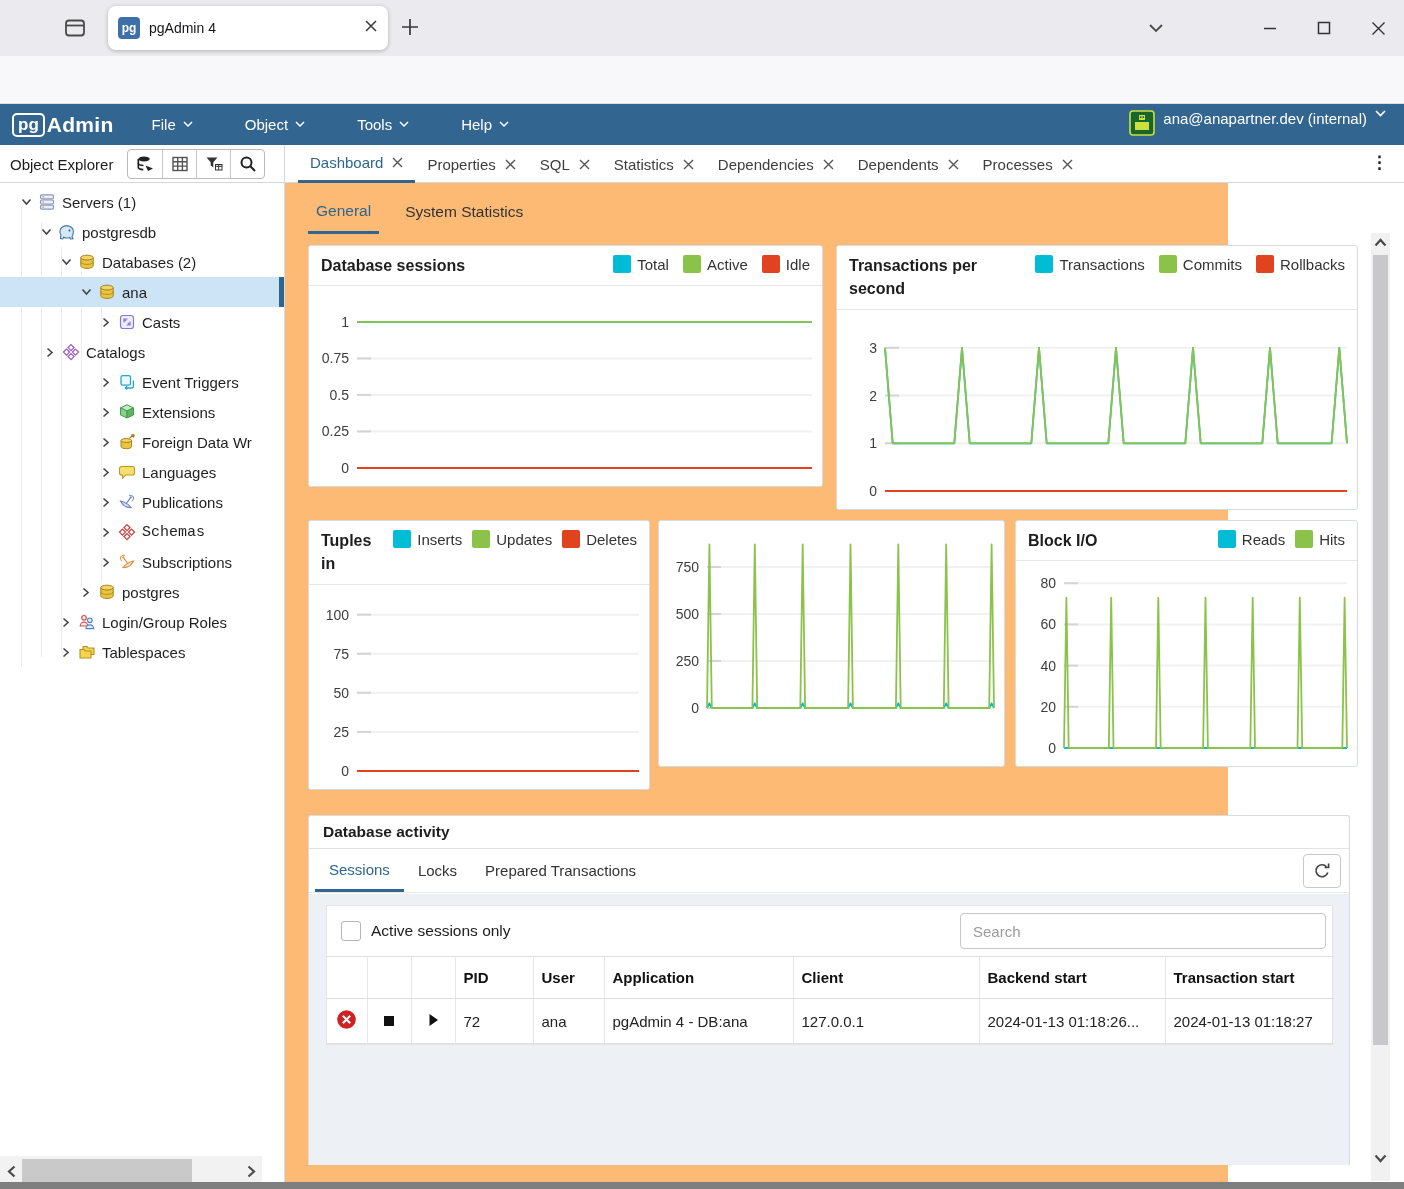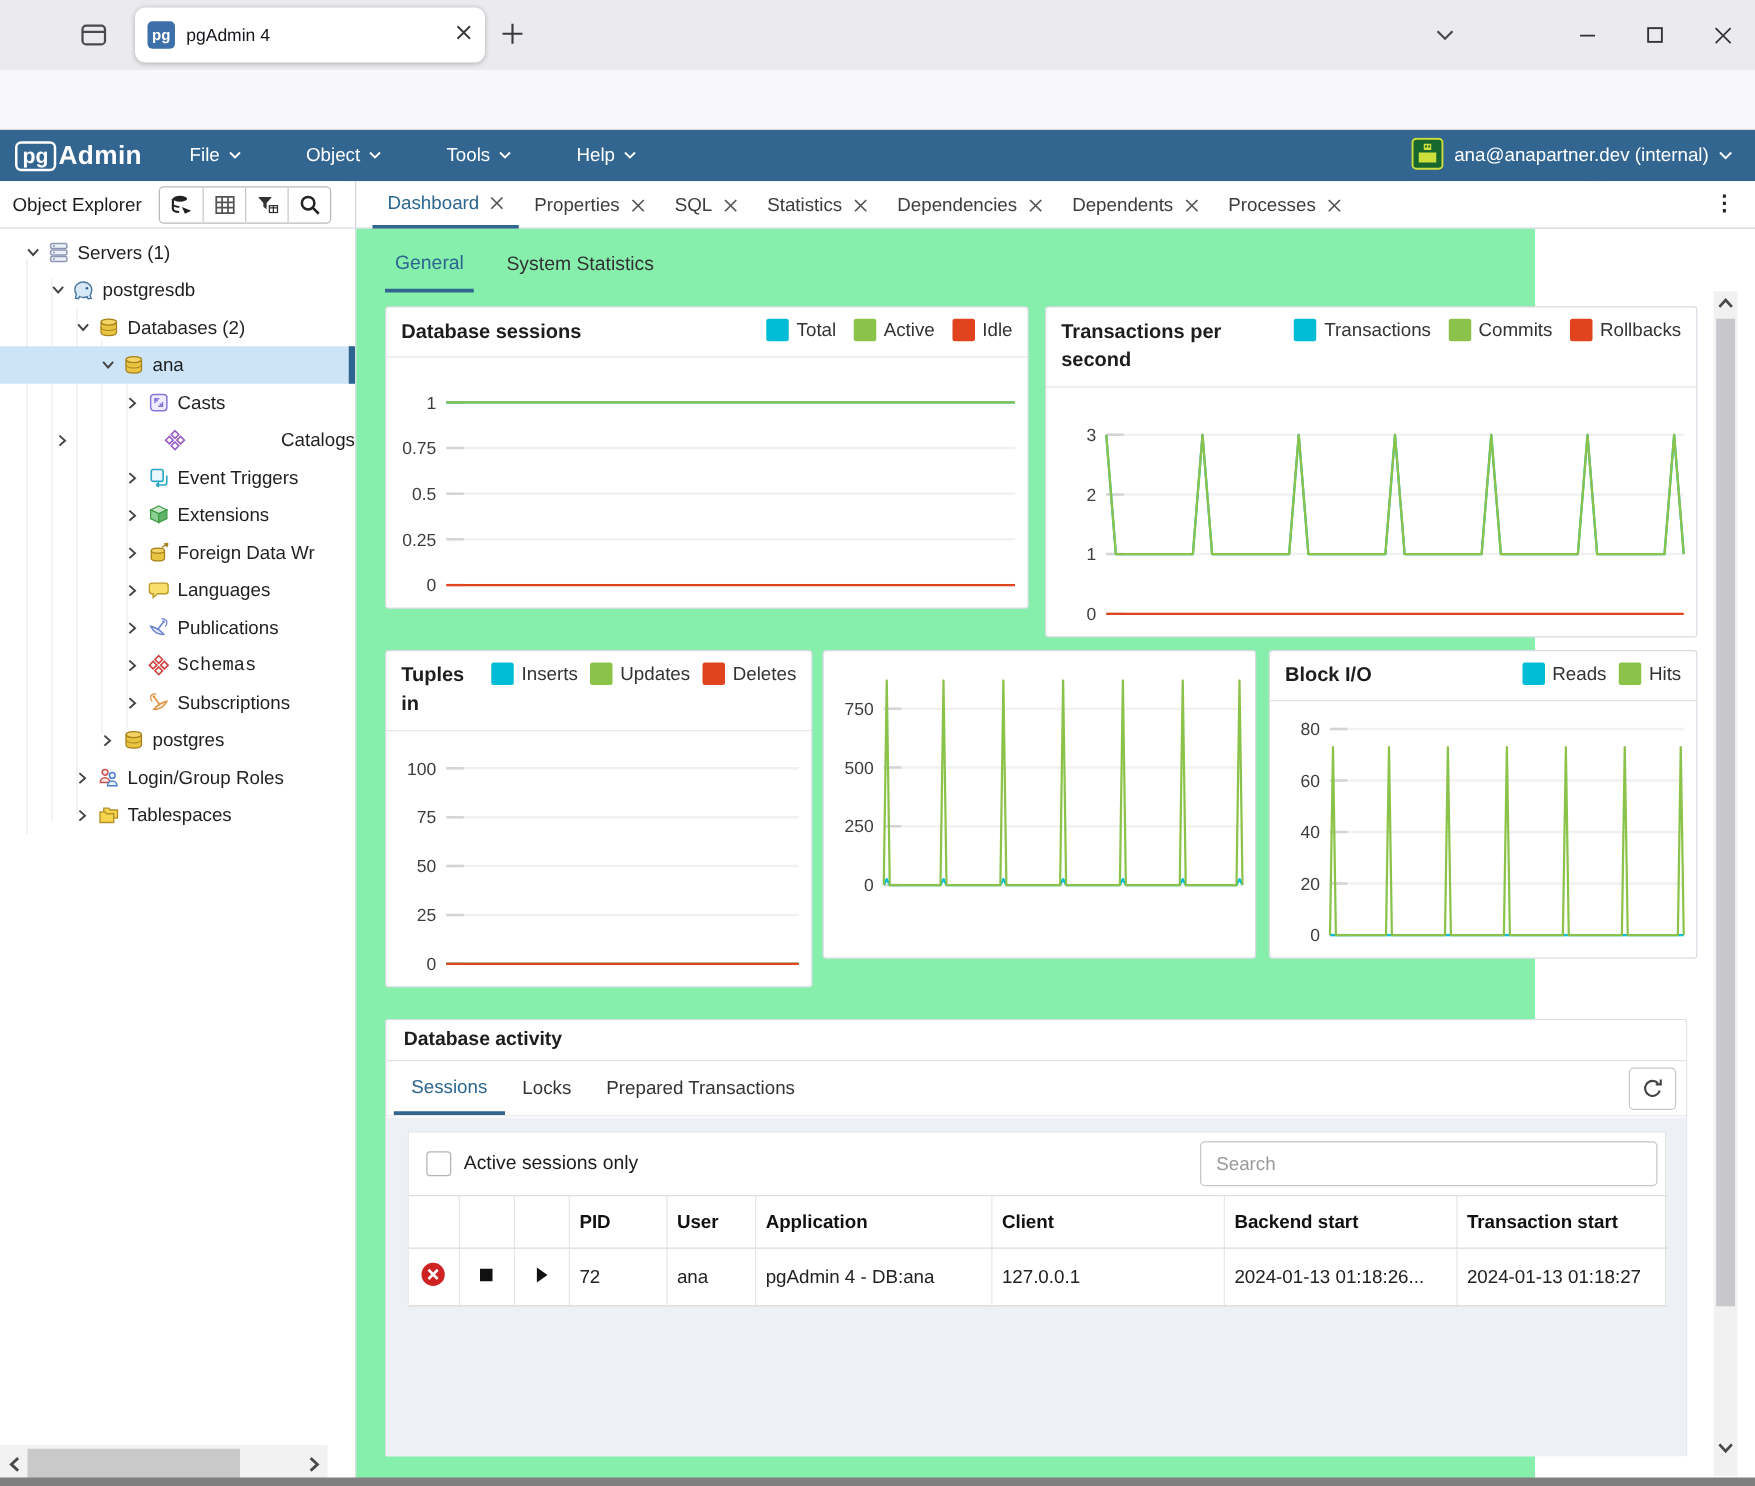--- a/index.html
+++ b/index.html
@@ -19,21 +19,21 @@
   .urltext{font-size:15px;color:#7a7a7e}
   .urltext b{color:#15141a;font-weight:bold}
   .urlstar{margin-left:auto;font-size:17px;color:#5a5a5a}
   .extbadge{position:absolute;right:-7px;top:-7px;min-width:15px;height:15px;background:#42414d;color:#fff;border-radius:3px;font-size:10px;font-weight:bold;display:flex;align-items:center;justify-content:center;padding:0 2px}
   
   .appbar{position:absolute;left:0;top:104px;width:1404px;height:41px;background:#326690;display:flex;align-items:center}
   .logo{display:flex;align-items:center;margin-left:12px;margin-right:38px}
   .logo-pg{border:2px solid #fff;border-radius:5px;color:#fff;font-weight:bold;font-size:17px;padding:0 4px;margin-right:2px}
   .logo-admin{color:#fff;font-weight:bold;font-size:21px;letter-spacing:.3px}
   .menu-item{color:#fff;font-size:15px;margin-right:52px;display:flex;align-items:center;gap:7px}
-  .userbox{margin-left:auto;margin-right:18px;display:flex;align-items:center;gap:8px;color:#fff;font-size:15px}
+  .userbox{margin-left:auto;margin-right:18px;display:flex;gap:8px;color:#fff;font-size:15px}
   
   .subbar{position:absolute;left:0;top:145px;width:1404px;height:38px;background:#fff;border-bottom:1px solid #d4d7dc}
   .exp-head{position:absolute;left:0;top:0;width:285px;height:38px;border-right:1px solid #d4d7dc;display:flex;align-items:center}
   .exp-title{font-size:15px;color:#1b1b1b;margin-left:10px;white-space:nowrap;overflow:hidden;width:112px}
   .btngroup{position:absolute;left:127px;top:4px;display:flex;border:1px solid #b9b9b9;border-radius:4px;overflow:hidden;background:#fff}
   .tbtn{width:34px;height:28px;display:flex;align-items:center;justify-content:center;border-left:1px solid #c9c9c9}
   .tbtn:first-child{border-left:none}
   #main-tabs{position:absolute;left:298px;top:0;height:38px;display:flex}
   .mtab{display:flex;align-items:center;gap:9px;padding:0 12px;font-size:15px;color:#3d3d3d;height:38px}
   .mtab.active{color:#2c6690;border-bottom:3px solid #326690}
@@ -47,21 +47,21 @@
     background-position:21px 20px,41px 35px,61px 60px,81px 85px,101px 110px;background-repeat:no-repeat}
   .tree-row{height:30px;display:flex;align-items:center;font-size:15px;color:#1f1f1f;position:relative}
   .tree-row.sel{background:#cde4f7}
   .tree-row.sel::after{content:"";position:absolute;right:0;top:0;width:5px;height:30px;background:#2c6690}
   .tw{width:20px;display:flex;justify-content:center}
   .ti{width:22px;display:flex;justify-content:center;margin-right:4px}
   .hscroll{position:absolute;left:0;top:973px;width:262px;height:30px;background:#f2f2f2;display:flex;align-items:center}
   .hs-arrow{width:22px;display:flex;justify-content:center}
   .hs-thumb{position:absolute;left:22px;top:3px;width:170px;height:24px;background:#c9c9c9}
   
-  .main{position:absolute;left:285px;top:183px;width:943px;height:1006px;background:#86efac}
+  .main{position:absolute;left:285px;top:183px;width:943px;height:1006px;background:#fdba74}
   .subtab{display:flex;align-items:center;padding:0 8px;height:44px;font-size:15.5px;color:#333}
   .subtab.active{color:#2c6690;border-bottom:3px solid #326690}
   #subtabs{position:absolute;left:23px;top:7px;display:flex;gap:18px}
   .card{position:absolute;background:#fff;border:1px solid #d8dce1;border-radius:3px}
   .card-head{display:flex;justify-content:space-between;align-items:flex-start;padding:8px 12px 6px 12px;border-bottom:1px solid #e6e6e6}
   .card-title{font-weight:bold;font-size:16px;color:#1d1d1d;line-height:1.45}
   .legend{display:flex;gap:14px;align-items:flex-end;flex:0 0 auto;padding-top:1px}
   .lgi{display:flex;align-items:center;gap:6px;font-size:15px;color:#333}
   .sw{width:18px;height:18px;border-radius:2px;display:inline-block}
   
@@ -411,21 +411,21 @@
           </svg>
         </span>
         <span class="ti">
           <svg width="18" height="18" viewBox="0 0 18 18">
             <rect x="2.5" y="2.5" width="13" height="13" rx="2.5" fill="#f0ecff" stroke="#8577d6" stroke-width="1.2"></rect>
             <path d="M6 9.5 V6 h3.5 M12 8.5 V12 H8.5 M6 6 l2.2 2.2 M12 12 l-2.2-2.2" stroke="#8577d6" stroke-width="1.2" fill="none"></path>
           </svg>
         </span>
         <span style="white-space: nowrap; overflow: hidden;">Casts</span>
       </div>
-      <div class="tree-row" style="padding-left: 40px; justify-content: space-between;">
+      <div class="tree-row" style="padding-left: 40px;">
         <span class="tw">
           <svg width="8" height="11" viewBox="0 0 8 11">
             <path d="M1.5 1.5 L6 5.5 L1.5 9.5" fill="none" stroke="#444" stroke-width="1.6"></path>
           </svg>
         </span>
         <span class="ti">
           <svg width="18" height="18" viewBox="0 0 18 18">
             <g fill="#fff" stroke="#9a5bc7" stroke-width="1.3">
               <path d="M9 1.6 12 4.6 9 7.6 6 4.6Z"></path>
               <path d="M4.5 6.1 7.5 9.1 4.5 12.1 1.5 9.1Z"></path>

